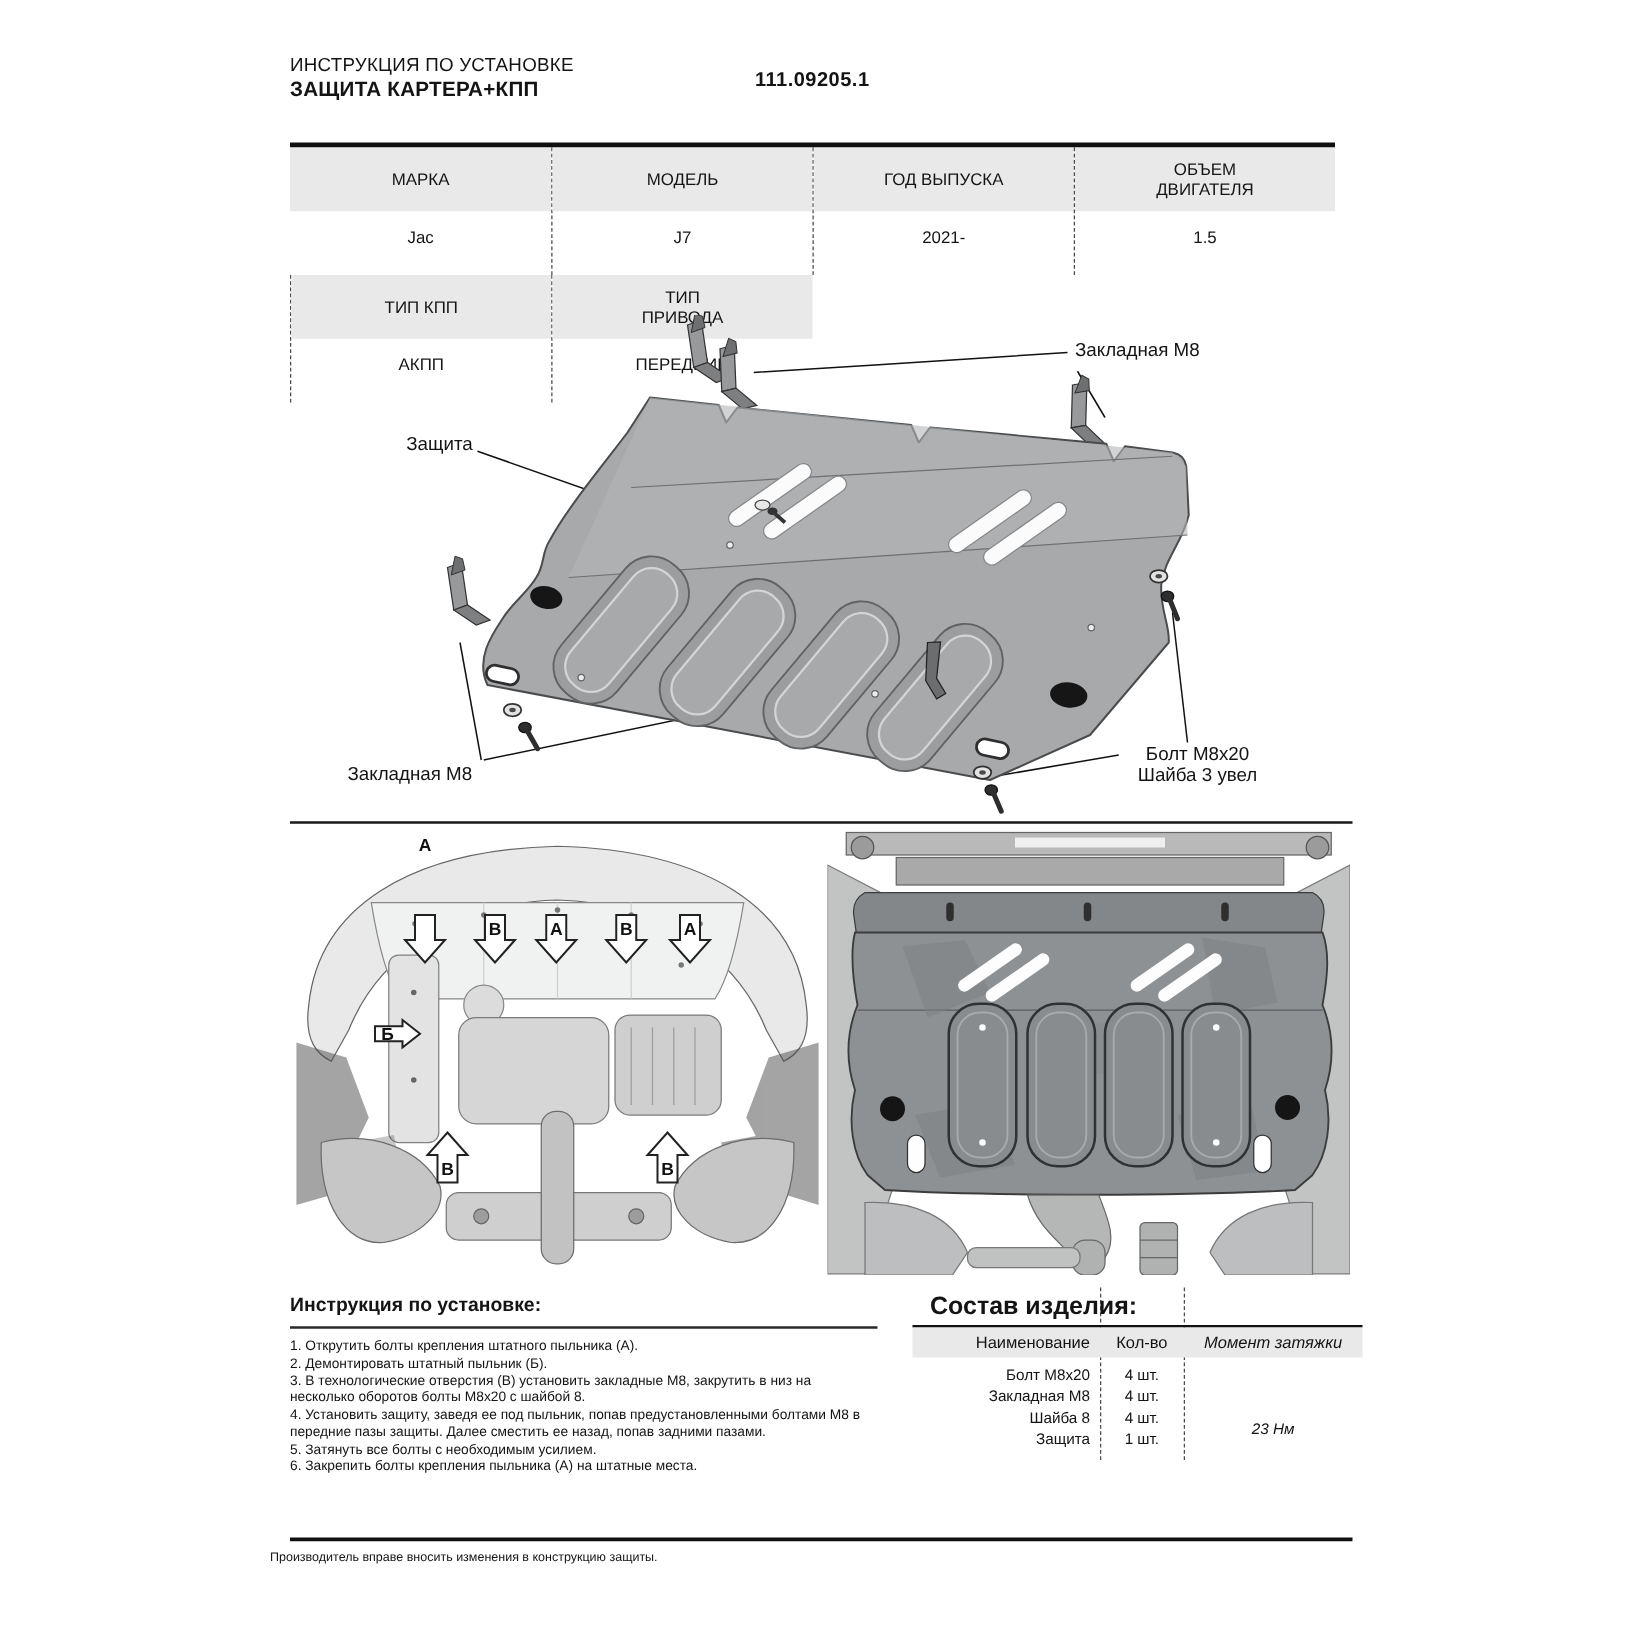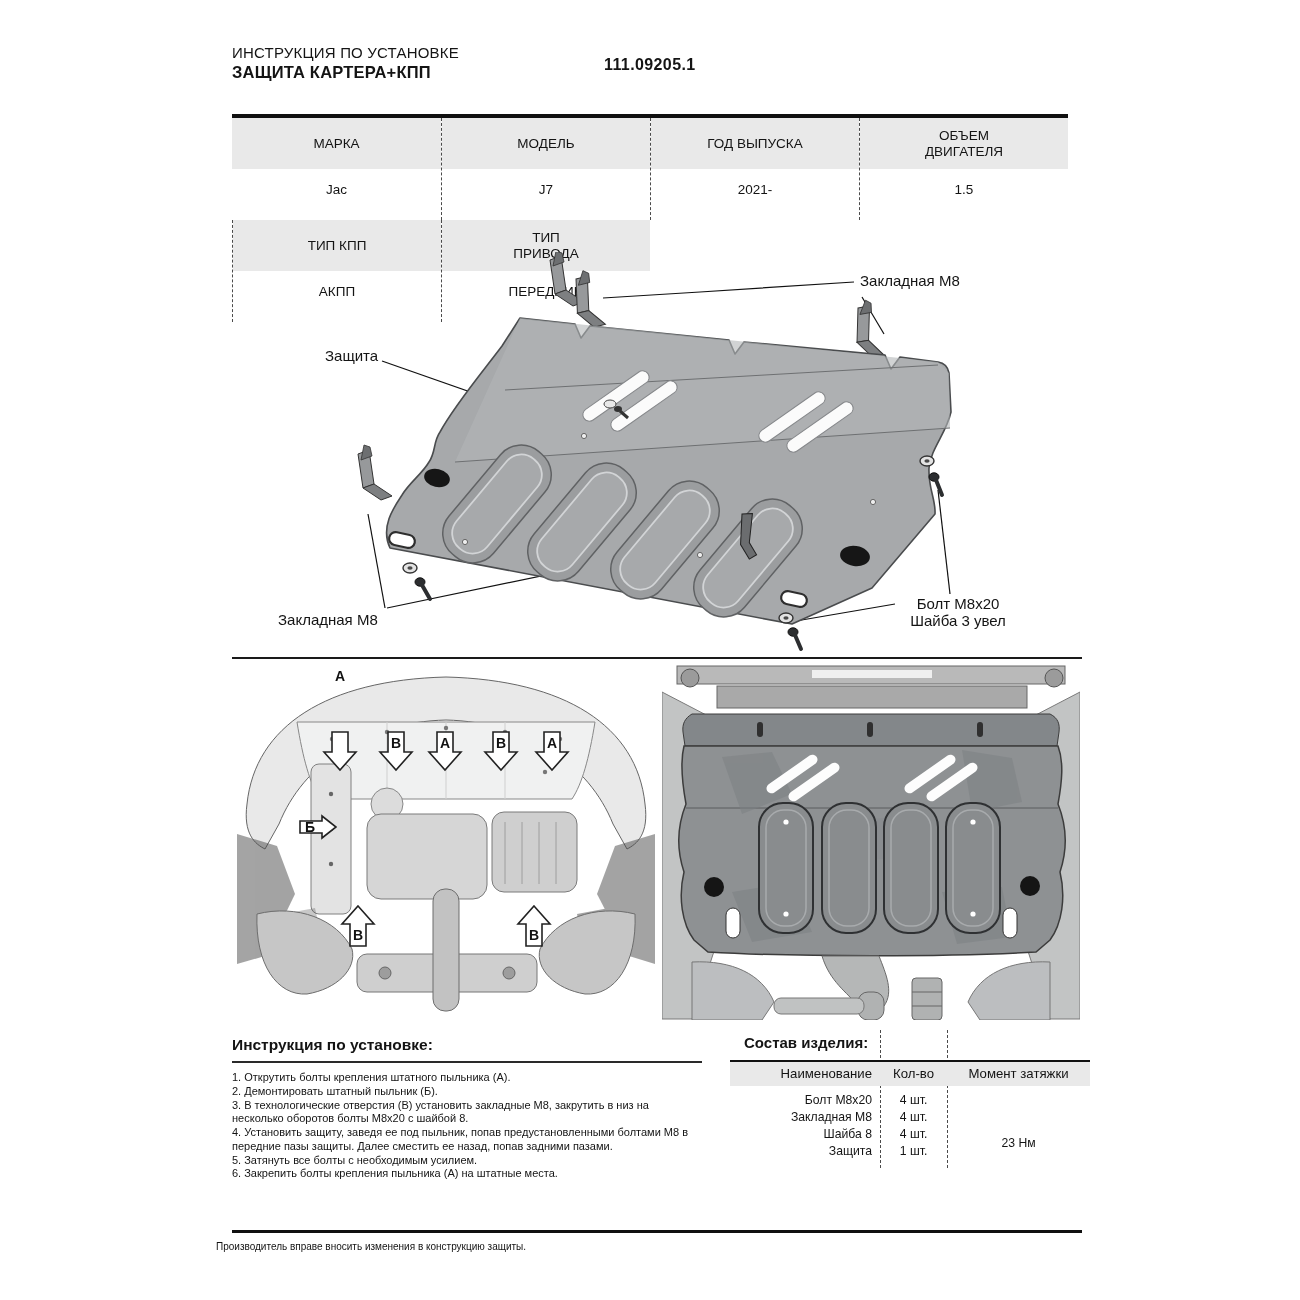--- a/index.html
+++ b/index.html
@@ -32,28 +32,28 @@
   .photo-right{left:662px;top:662px;}
 
   
   .instr{left:232px;top:1036px;width:470px;}
   .instr-heading{font-size:15.5px;font-weight:bold;padding-bottom:7px;border-bottom:2px solid #2a2a2a;}
   .instr-steps{margin-top:8px;font-size:11px;line-height:1.25;}
 
   
   .parts{left:730px;top:1030px;width:360px;height:140px;}
   .pv{position:absolute;top:0;height:138px;border-left:1px dashed #4a4a4a;}
-  .parts-heading{position:absolute;left:14px;top:4px;font-size:15px;font-weight:bold;}
+  .parts-heading{position:absolute;left:14px;top:4px;font-size:20px;font-weight:bold;}
   .parts-topline{position:absolute;left:0;top:30px;width:360px;height:2px;background:#111;}
   .parts-headrow{position:absolute;left:0;top:32px;width:360px;height:24px;background:#e9e9e9;}
   .pcell{position:absolute;font-size:13.2px;}
   .pcell.hdr{top:36px;}
   .pc-name{left:0;width:142px;text-align:right;}
   .pc-qty{left:150px;width:67px;text-align:center;}
-  .pc-tq{left:217px;width:143px;text-align:center;}
+  .pc-tq{left:217px;width:143px;text-align:center;font-style:italic;}
   .prow{font-size:12.2px;}
 
   
   .footer-line{left:232px;top:1230px;width:850px;height:3px;background:#101010;}
   .footer-note{left:216px;top:1241px;font-size:10px;}
 </style>
 </head>
 <body>
 
 <div class="page">

